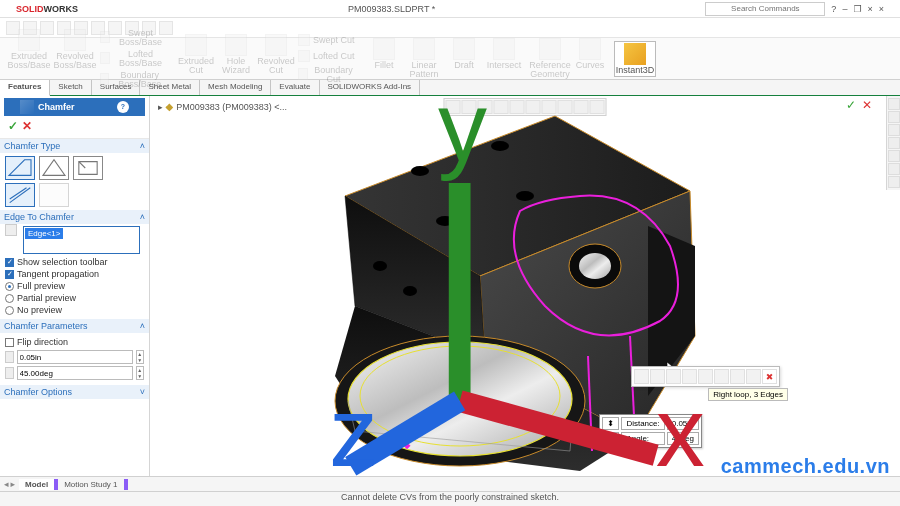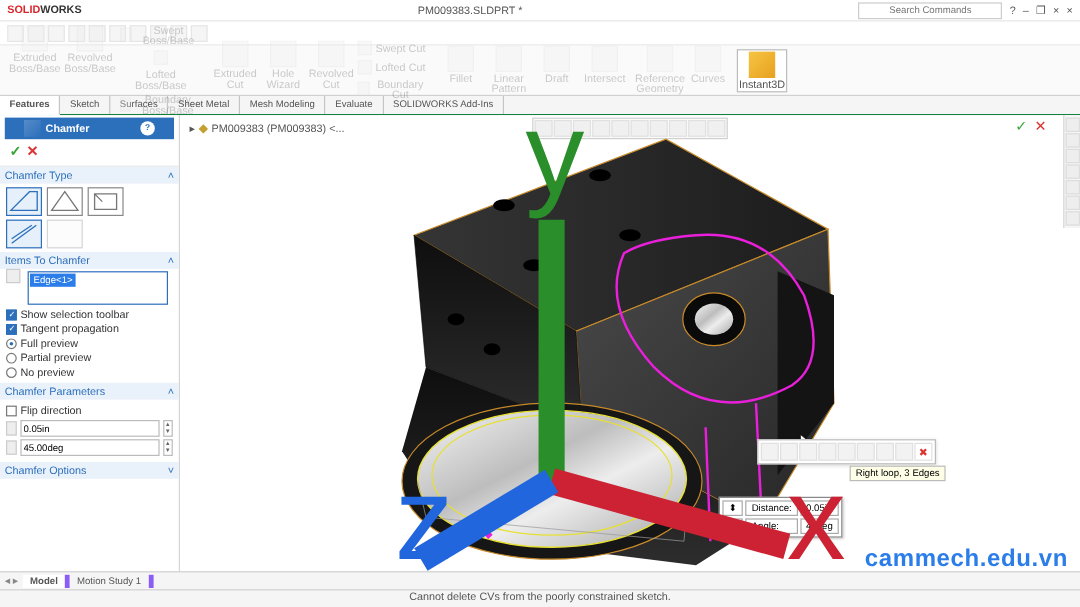--- a/index.html
+++ b/index.html
@@ -1,17 +1,17 @@
 <!DOCTYPE html>
 <html><head>
 <meta charset="utf-8">
 <style>
 *{box-sizing:border-box;margin:0;padding:0;font-family:"Segoe UI",Arial,sans-serif;font-size:9px;}
 body{width:900px;height:506px;background:#fff;overflow:hidden;position:relative;}
-.title-bar{height:18px;background:#fff;display:flex;align-items:center;padding:0 6px;border-bottom:1px solid #e0e0e0;}
+.title-bar{height:18px;background:#fff;display:flex;align-items:center;padding:0 16px;border-bottom:1px solid #e0e0e0;}
 .sw-logo{color:#d9262d;font-weight:bold;font-size:10px;}
 .sw-logo .orks{color:#333;}
 .title-spacer{flex:1;text-align:center;color:#555;font-size:9px;}
 .search-box{width:120px;height:14px;border:1px solid #ccc;background:#fff;padding:0 3px;font-size:8px;color:#888;text-align:center;}
 .title-icons{display:flex;gap:6px;margin-left:6px;color:#555;font-size:10px;}
 .title-icons span{cursor:default;}
 .quick-bar{height:20px;background:#fff;display:flex;align-items:center;padding:2px 6px;gap:3px;border-bottom:1px solid #e5e5e5;}
 .q-icon{width:14px;height:14px;display:inline-block;background:#f5f5f5;border:1px solid #e5e5e5;}
 .ribbon{height:42px;background:#fafafa;border-bottom:1px solid #d0d0d0;display:flex;align-items:center;padding:0 4px;gap:2px;position:relative;}
 .ribbon-group{display:flex;gap:2px;align-items:flex-start;padding:1px 3px;position:relative;opacity:.3;}
@@ -123,21 +123,21 @@
       </div>
     <div class="ribbon-btn big">
         <span class="ribbon-ico"></span>
         <span>Revolved Boss/Base</span>
       </div>
     <div style="display:flex;flex-direction:column;gap:1px;">
       <div class="ribbon-btn" style="width:70px;flex-direction:row;gap:3px">
           <span class="ribbon-ico" style="width:12px;height:12px"></span>
           <span>Swept Boss/Base</span>
         </div>
-      <div class="ribbon-btn" style="width:70px;flex-direction:column;gap:3px">
+      <div class="ribbon-btn" style="width:70px;flex-direction:row;gap:3px">
           <span class="ribbon-ico" style="width:12px;height:12px"></span>
           <span>Lofted Boss/Base</span>
         </div>
       <div class="ribbon-btn" style="width:70px;flex-direction:row;gap:3px">
           <span class="ribbon-ico" style="width:12px;height:12px"></span>
           <span>Boundary Boss/Base</span>
         </div>
     </div>
   </div>
   <div class="ribbon-group">
@@ -246,21 +246,21 @@
       <div class="seg-row">
         <div class="seg-btn sel"><svg viewBox="0 0 30 24">
               <path d="M4 20 L26 4" stroke="#2c6fbb" stroke-width="1.2"></path>
               <path d="M4 16 L22 4" stroke="#2c6fbb" stroke-width="1.2"></path>
             </svg></div>
         <div class="seg-btn"></div>
       </div>
     </div>
 
     <div class="section-h">
-        <span>Items To Chamfer</span>
+        <span>Edge To Chamfer</span>
         <span class="chev">˄</span>
       </div>
     <div class="section-b" style="padding-top:0">
       <div style="display:flex;align-items:flex-start;gap:2px;">
         <span class="param-ico"></span>
         <div class="sel-box" style="flex:1">
           <span class="sel-item">Edge&lt;1&gt;</span>
         </div>
       </div>
       <div class="chk-row">

